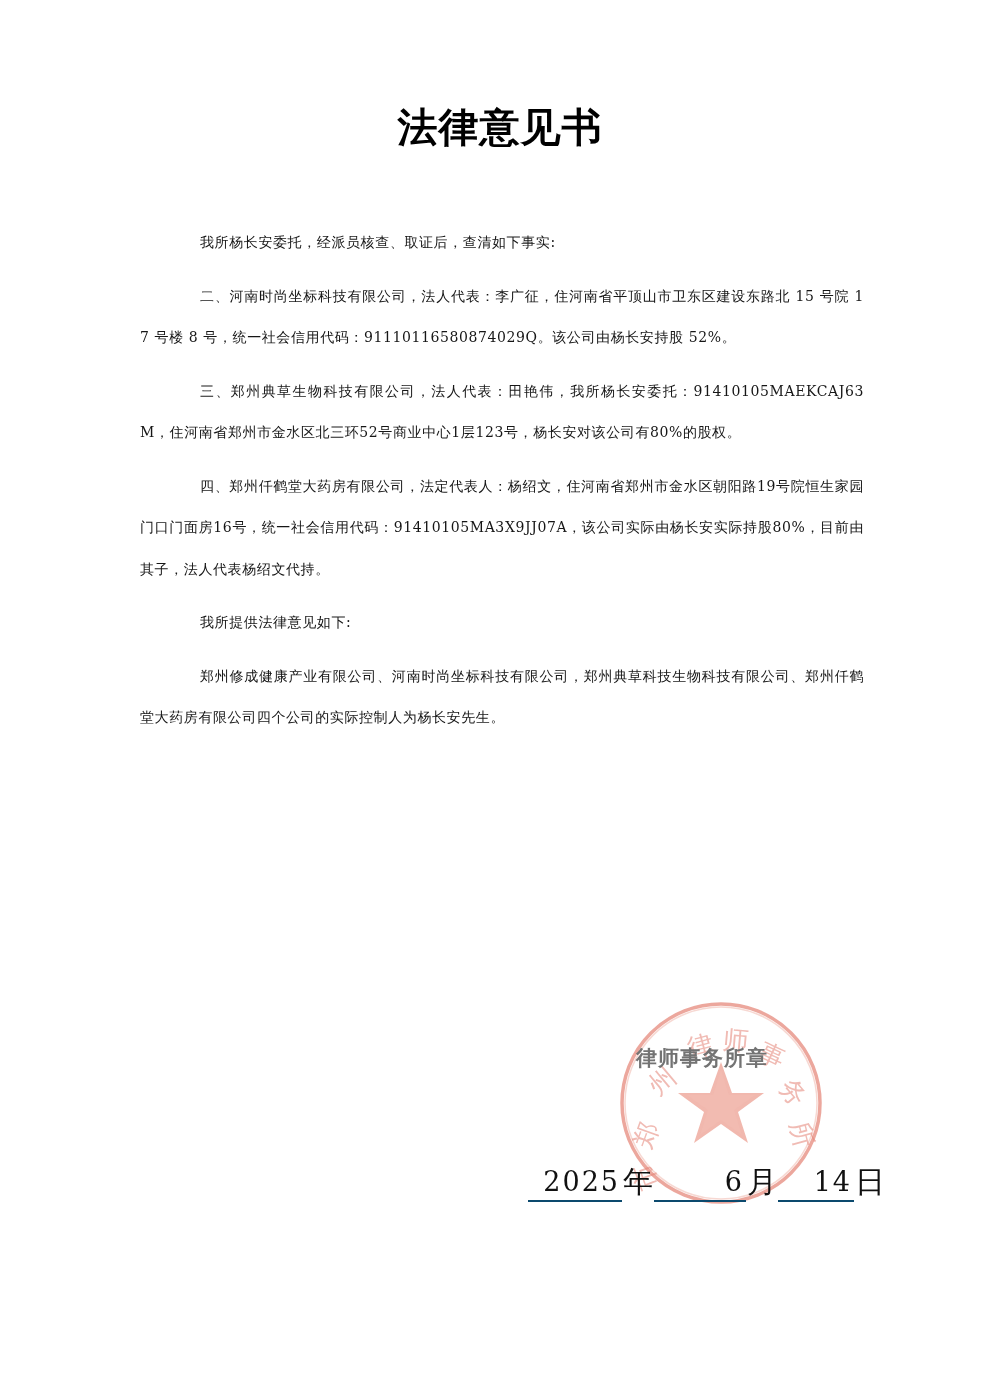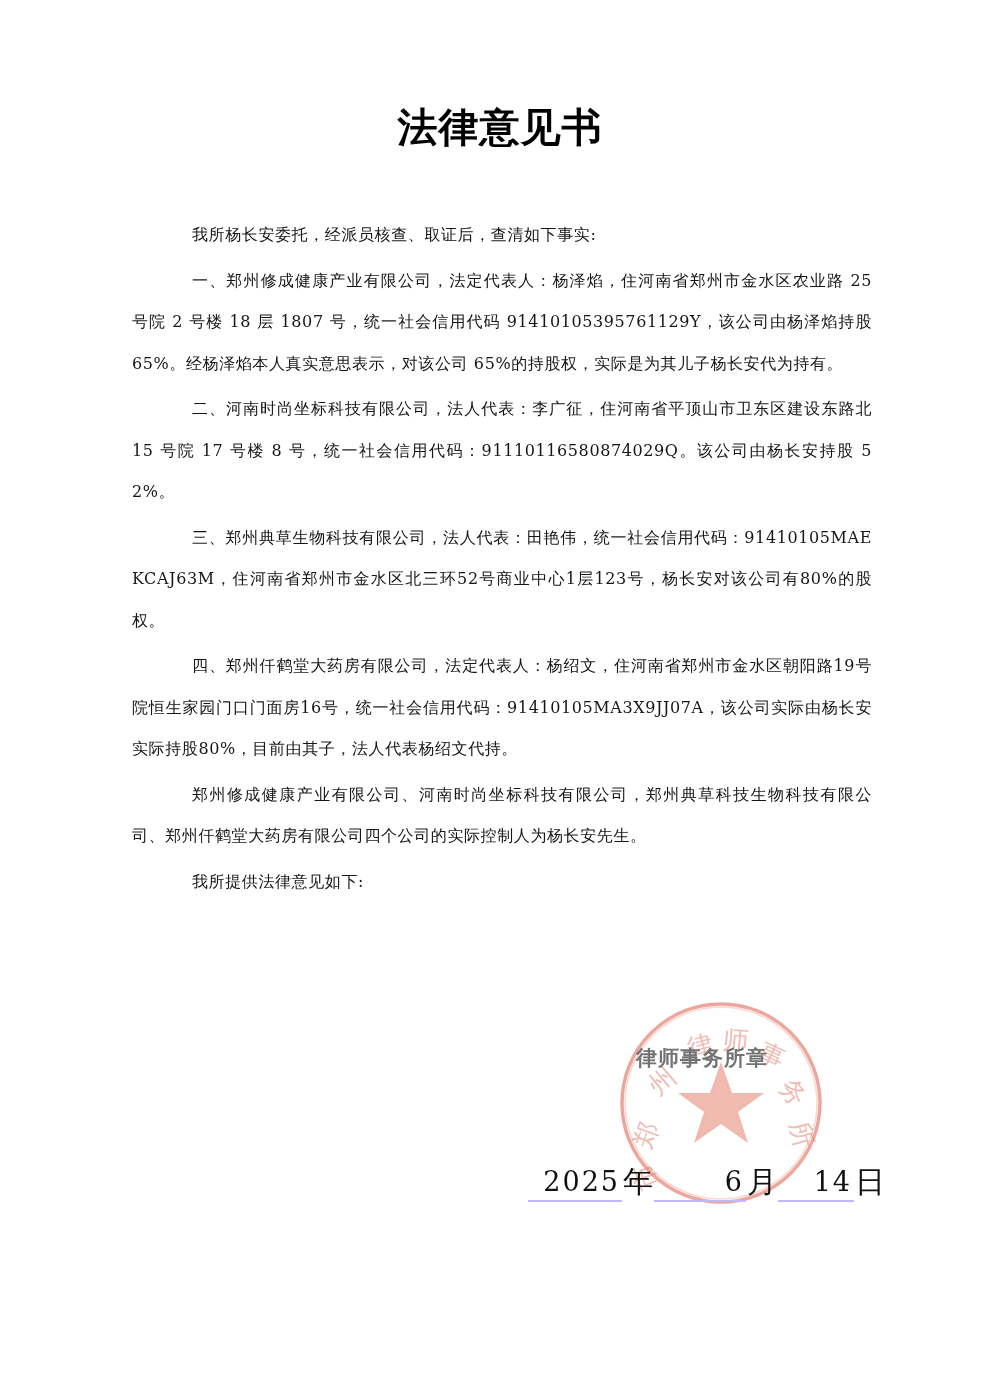--- a/index.html
+++ b/index.html
@@ -35,22 +35,22 @@
       color: #000000;
       font-family: "DejaVu Serif", "Liberation Serif", serif;
     }
     .body-text {
       position: absolute;
       left: 128px;
       top: 210px;
       width: 748px;
     }
     .para {
-      margin: 4px;
-      font-size: 16px;
+      margin: 12px;
+      font-size: 14px;
       line-height: 41.5px;
       text-indent: 60px;
       text-align: justify;
       letter-spacing: 0.6px;
       word-break: break-all;
       color: #161616;
     }
     .seal {
       position: absolute;
       left: 618px;
@@ -77,21 +77,21 @@
       height: 44px;
       display: flex;
       align-items: flex-end;
       font-size: 28px;
       line-height: 40px;
       color: #111111;
       font-family: "DejaVu Serif", "Liberation Serif", serif;
     }
     .date-field {
       display: inline-block;
-      border-bottom: 2px solid #c4b5fd;
+      border-bottom: 2px solid #0c4a6e;
       text-align: right;
       padding-right: 2px;
       height: 36px;
       line-height: 36px;
       font-size: 27px;
       letter-spacing: 2px;
     }
     .date-unit {
       display: inline-block;
       font-size: 30px;
@@ -104,26 +104,25 @@
   </style>
 </head>
 <body>
 
 <div class="page">
 
   <h1 class="title">法律意见书</h1>
 
   <div class="body-text">
     <p class="para">我所杨长安委托，经派员核查、取证后，查清如下事实:</p>
-    <p class="para">一、郑州修成健康产业有限公司，法定代表人：杨泽焰，住河南省郑州市金水区农业路 25 号院 2 号楼 18 层 1807 号，统一社会信用代码 91410105395761129Y，该公司由杨泽焰持股 65%。经杨泽焰本人真实意思表示，对该公司 65%的持股权，实际是为其儿子杨长安代为持有。</p>
     <p class="para">二、河南时尚坐标科技有限公司，法人代表：李广征，住河南省平顶山市卫东区建设东路北 15 号院 17 号楼 8 号，统一社会信用代码：91110116580874029Q。该公司由杨长安持股 52%。</p>
-    <p class="para">三、郑州典草生物科技有限公司，法人代表：田艳伟，统一社会信用代码：91410105MAEKCAJ63M，住河南省郑州市金水区北三环52号商业中心1层123号，杨长安对该公司有80%的股权。</p>
+    <p class="para">三、郑州典草生物科技有限公司，法人代表：田艳伟，我所杨长安委托：91410105MAEKCAJ63M，住河南省郑州市金水区北三环52号商业中心1层123号，杨长安对该公司有80%的股权。</p>
     <p class="para">四、郑州仟鹤堂大药房有限公司，法定代表人：杨绍文，住河南省郑州市金水区朝阳路19号院恒生家园门口门面房16号，统一社会信用代码：91410105MA3X9JJ07A，该公司实际由杨长安实际持股80%，目前由其子，法人代表杨绍文代持。</p>
+    <p class="para">我所提供法律意见如下:</p>
     <p class="para">郑州修成健康产业有限公司、河南时尚坐标科技有限公司，郑州典草科技生物科技有限公司、郑州仟鹤堂大药房有限公司四个公司的实际控制人为杨长安先生。</p>
-    <p class="para">我所提供法律意见如下:</p>
   </div>
 
   <div class="seal">
     <svg viewBox="0 0 206 206" xmlns="http://www.w3.org/2000/svg">
       <defs>
         <path id="sealArc" d="M 103,103 m -78,0 a 78,78 0 1,1 156,0 a 78,78 0 1,1 -156,0" fill="none"></path>
       </defs>
       <circle cx="103" cy="103" r="99" fill="none" stroke="#e58a7c" stroke-width="3.5" opacity="0.75"></circle>
       <circle cx="103" cy="103" r="96" fill="none" stroke="#f0b1a6" stroke-width="1.5" opacity="0.5"></circle>
       <g opacity="0.55" fill="#e58477" font-size="26" font-family="DejaVu Serif, serif">

